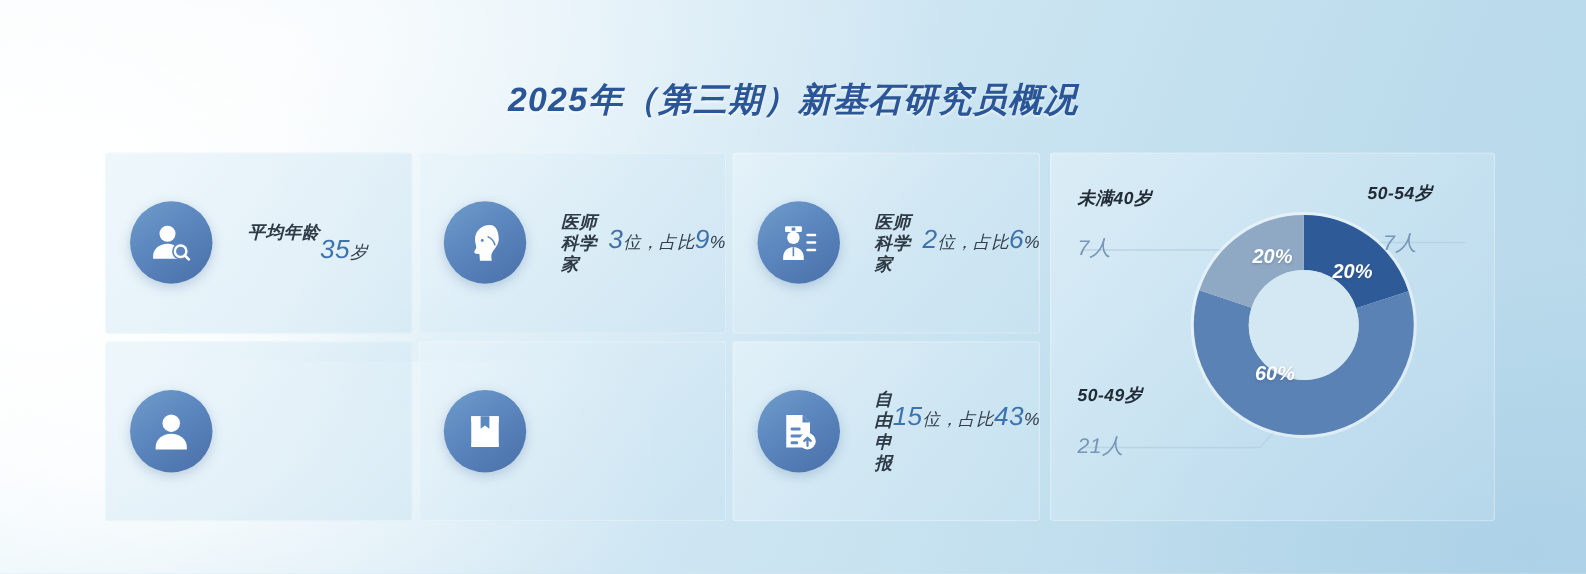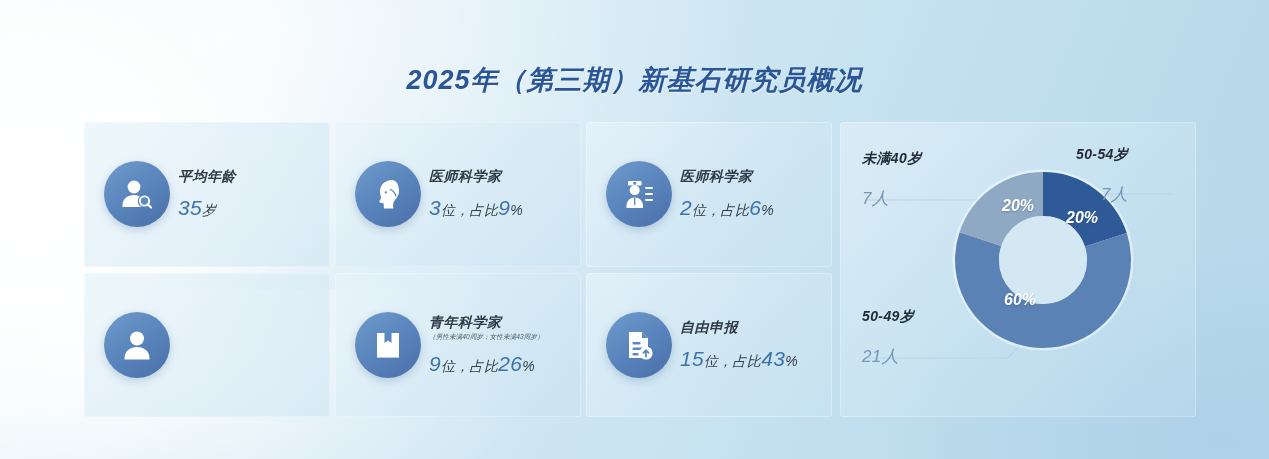--- a/index.html
+++ b/index.html
@@ -91,23 +91,23 @@
     border-radius: 50%;
     background: linear-gradient(145deg, #6f9ccb 0%, #5b86be 45%, #4a6fa8 100%);
     display: flex;
     align-items: center;
     justify-content: center;
     box-shadow: 0 3px 9px rgba(60,100,150,0.26);
   }
   .icon-circle svg { display: block; }
 
   .card-text {
-    margin-left: 8px;
+    margin-left: 28px;
     display: flex;
-    flex-direction: column;
+    flex-direction: row;
     justify-content: space-between;
   }
   .card-label {
     font-size: 14px;
     font-weight: bold;
     color: #2e3a45;
     letter-spacing: 0.5px;
     line-height: 1.2;
   }
   .card-sub {
@@ -171,21 +171,21 @@
     letter-spacing: 0.4px;
     white-space: nowrap;
   }
   .ann-count {
     font-size: 17px;
     color: #7796b8;
     margin-top: 19px;
     letter-spacing: 0.4px;
   }
   .ann-u40 { left: 22px; top: 28px; }
-  .ann-5054 { left: 236px; top: 24px; text-align: right; }
+  .ann-5054 { left: 254px; top: 24px; text-align: center; }
   .ann-4049 { left: 22px; top: 186px; }
 
   .leader {
     position: absolute;
     pointer-events: none;
   }
 </style>
 </head>
 <body>
 
@@ -265,27 +265,20 @@
 
       <div class="card">
         <div class="icon-circle">
           <svg width="40" height="40" viewBox="0 0 40 40">
             <path d="M9 8h22v24H9z" fill="#ffffff"></path>
             <path d="M9 8h22v4.5H9z" fill="#ffffff"></path>
             <path d="M16.5 8h7v10l-3.5-2.6L16.5 18z" fill="#5b86be"></path>
             <rect x="9" y="30" width="22" height="2.6" fill="#ffffff"></rect>
           </svg>
         </div>
-        <div class="card-text">
-          <div class="card-label">青年科学家</div>
-          <div class="card-sub">（男性未满40周岁；女性未满43周岁）</div>
-          <div class="card-value">
-            <span class="big">9</span><span>位，占比</span><span class="big">26</span><span>%</span>
-          </div>
-        </div>
       </div>
 
       <div class="card">
         <div class="icon-circle">
           <svg width="40" height="40" viewBox="0 0 40 40">
             <path d="M10 7h13l6 6v20H10z" fill="#ffffff"></path>
             <path d="M23 7v6h6z" fill="#5b86be"></path>
             <rect x="13.5" y="17" width="8" height="2.4" rx="1" fill="#5b86be"></rect>
             <rect x="13.5" y="22.5" width="11" height="2.4" rx="1" fill="#5b86be"></rect>
             <rect x="13.5" y="28" width="6" height="2.4" rx="1" fill="#5b86be"></rect>

